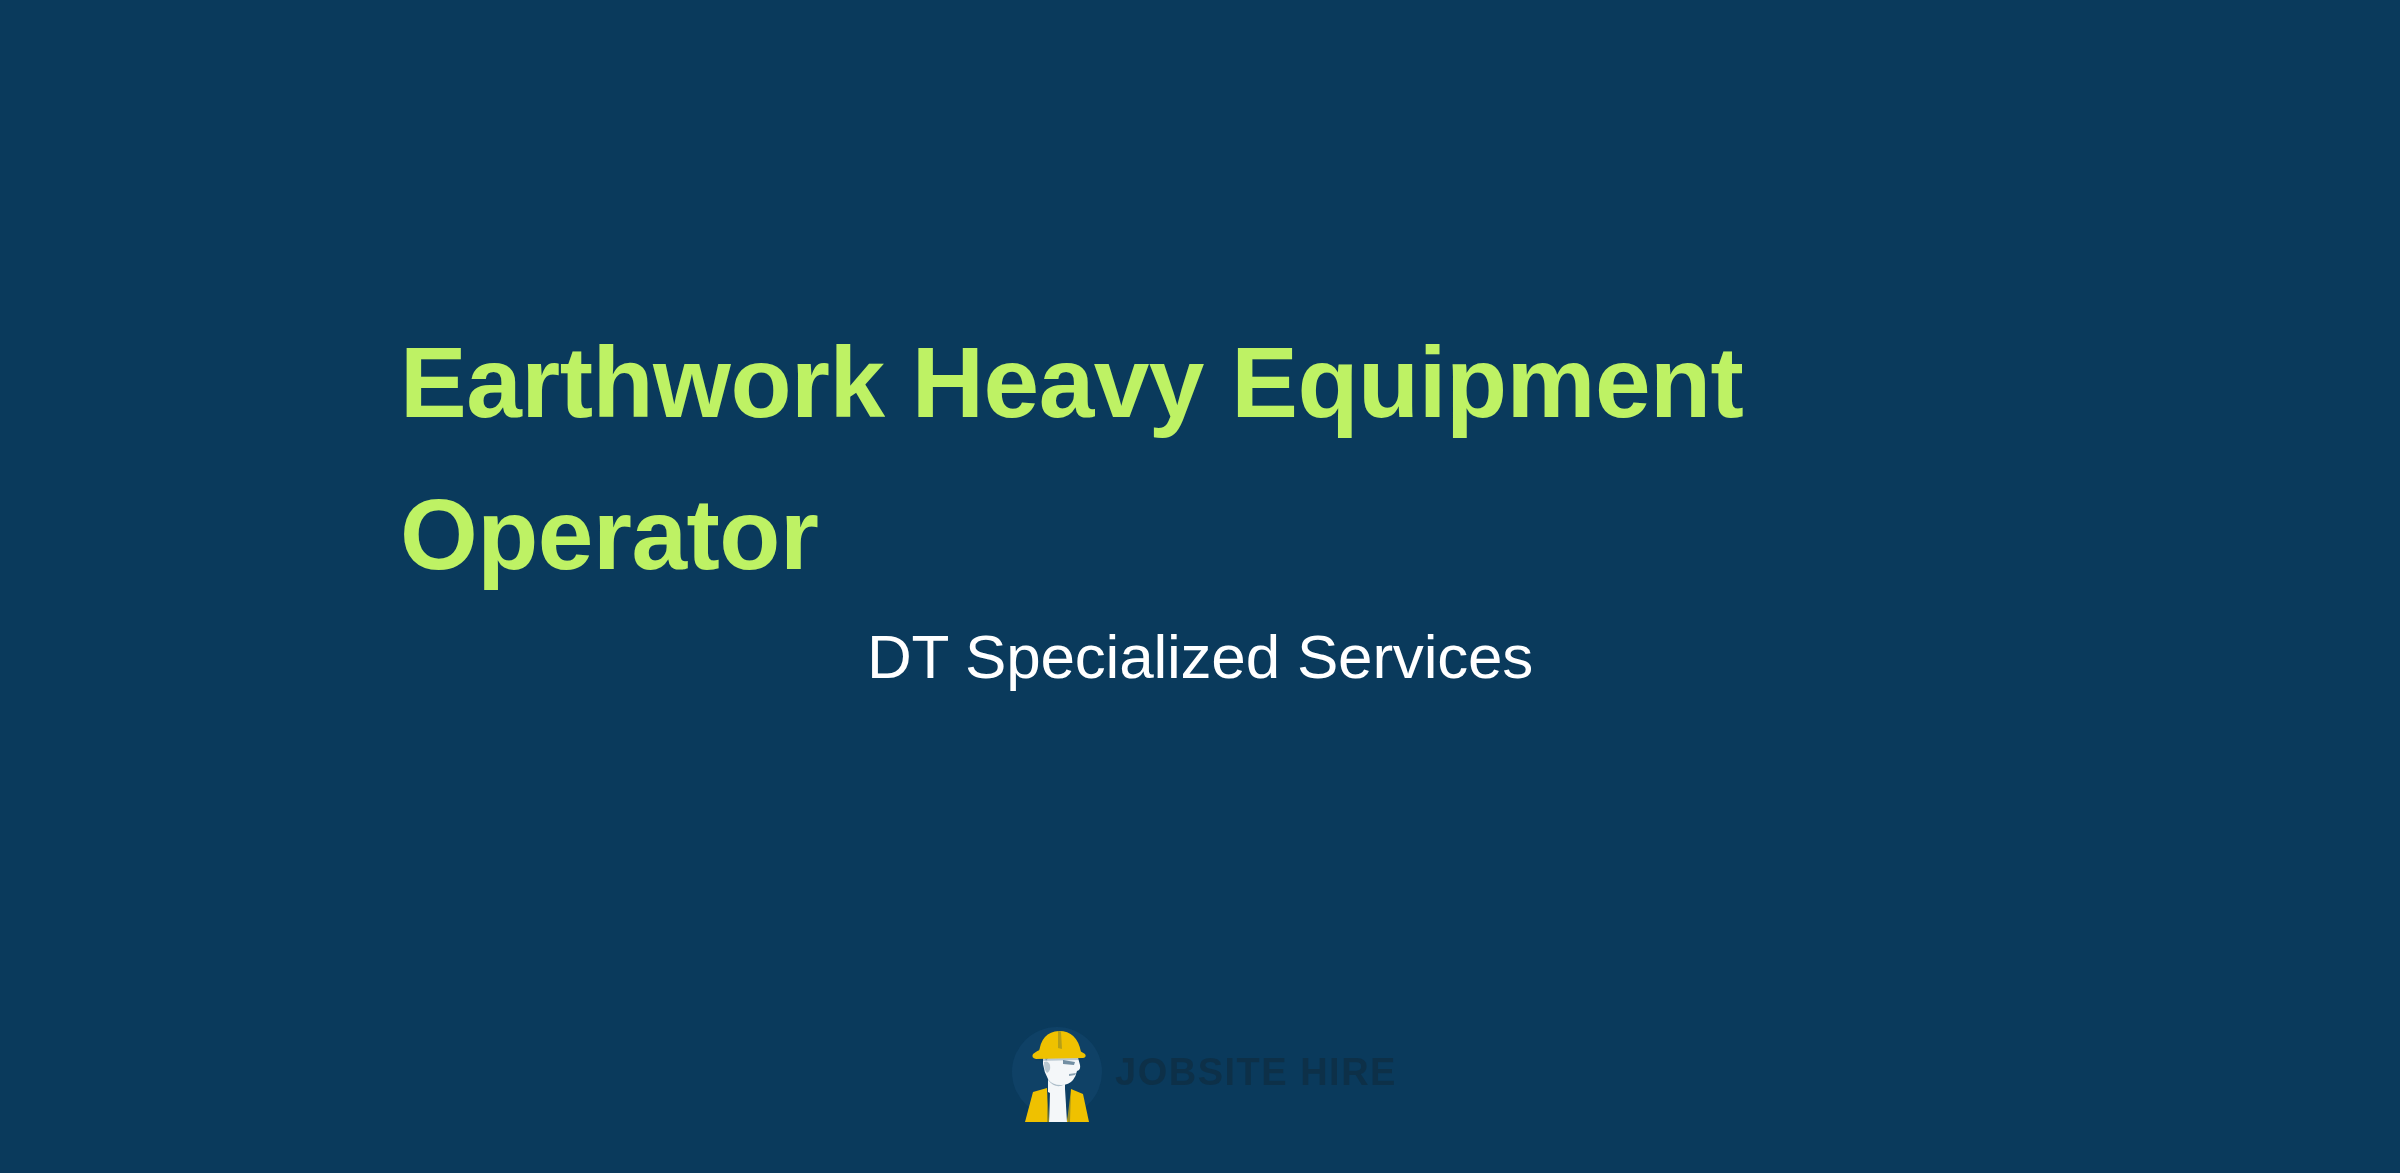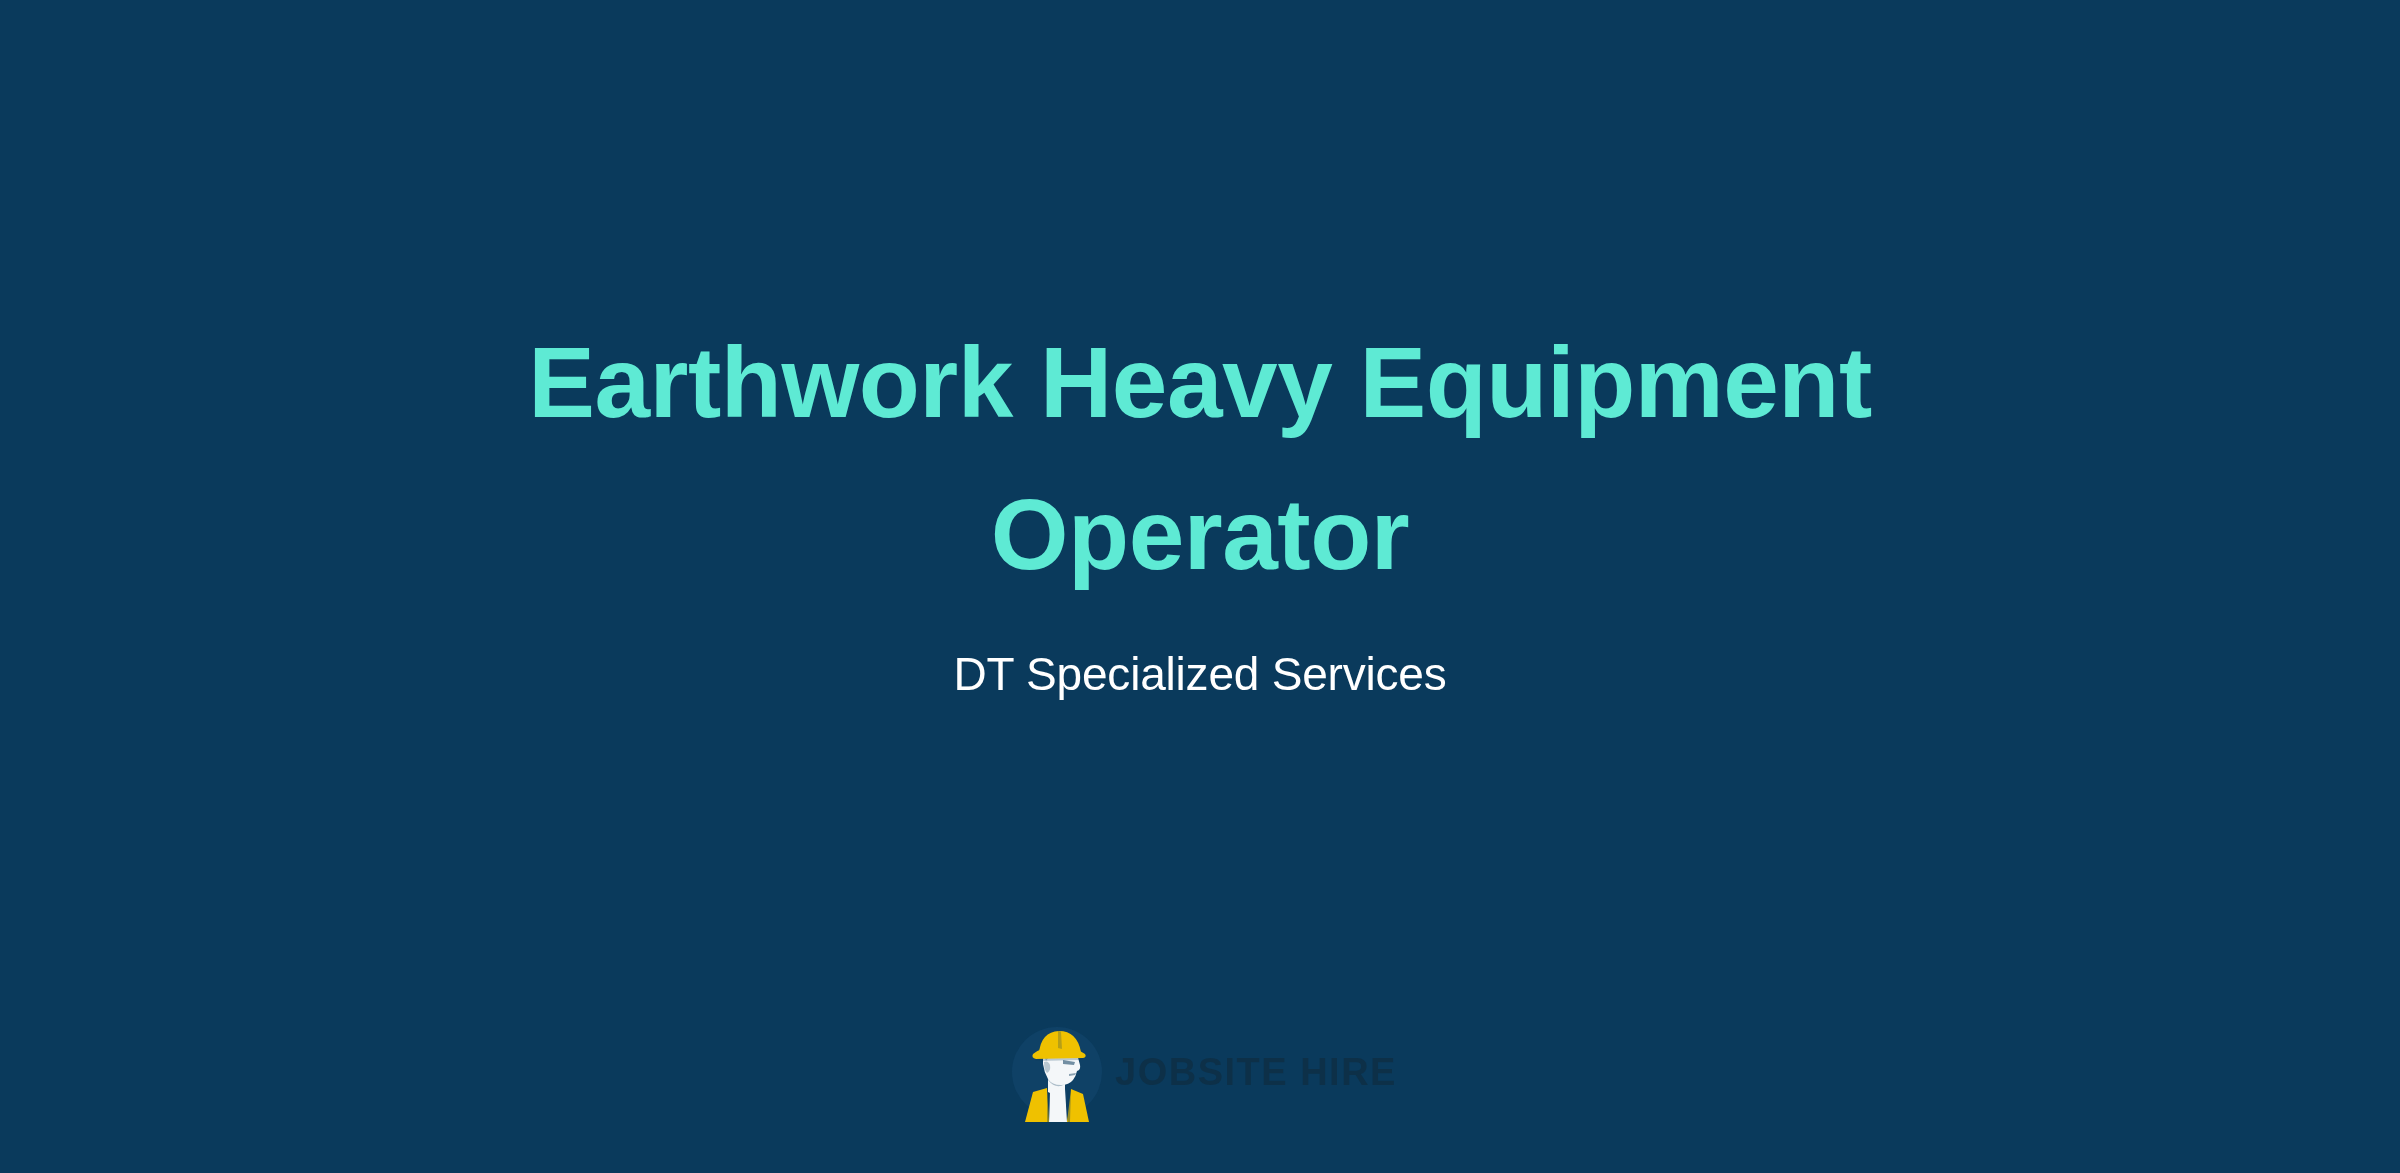--- a/index.html
+++ b/index.html
@@ -31,37 +31,36 @@
     right: 0;
     top: 306px;
     display: flex;
     flex-direction: column;
     align-items: center;
   }
 
   .job-title {
     width: 1600px;
     margin: 0;
-    text-align: center;
-    color: #5eead4;
+    color: #bef264;
     font-family: "Liberation Sans", sans-serif;
     font-weight: bold;
     font-size: 100px;
     line-height: 152px;
     letter-spacing: -0.5px;
   }
 
   .company-name {
-    margin: 17px;
+    margin: 0;
     padding-top: 6px;
     text-align: center;
     color: #ffffff;
     font-family: "Liberation Sans", sans-serif;
     font-weight: normal;
-    font-size: 46px;
+    font-size: 62px;
     line-height: 82px;
     letter-spacing: -0.2px;
   }
 
   
   .footer-logo {
     position: absolute;
     left: 0;
     right: 0;
     top: 1018px;

